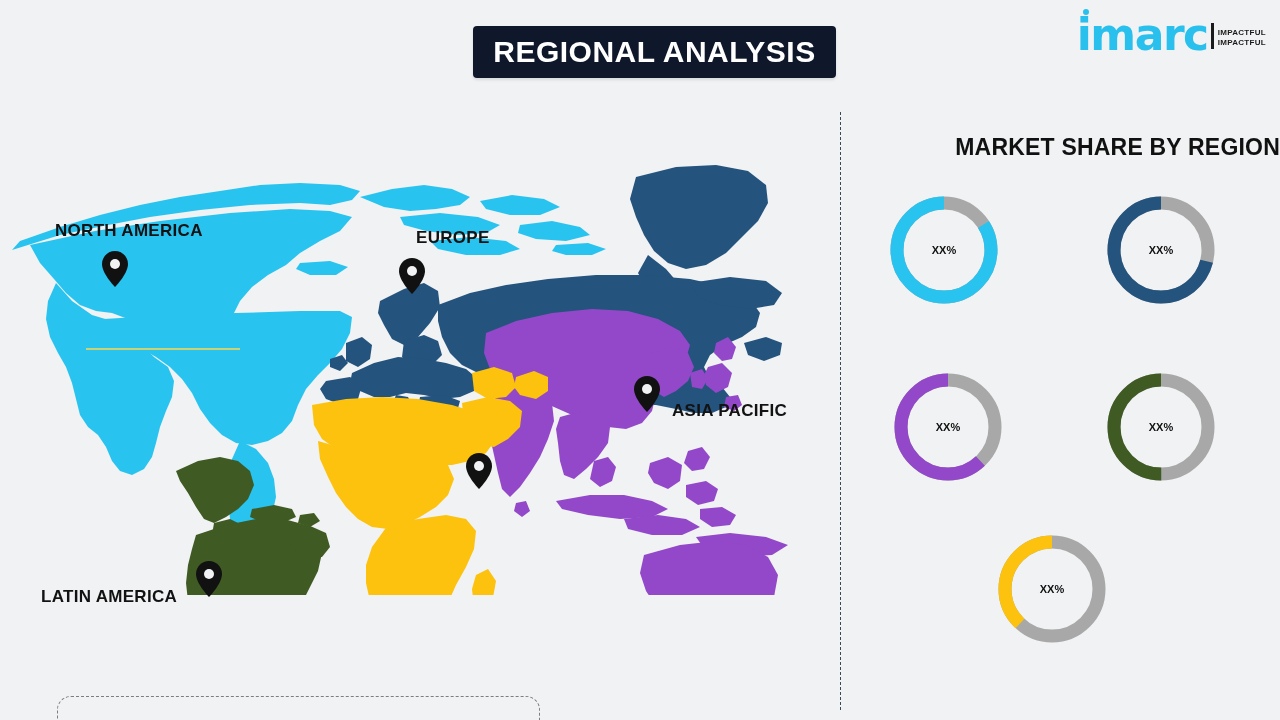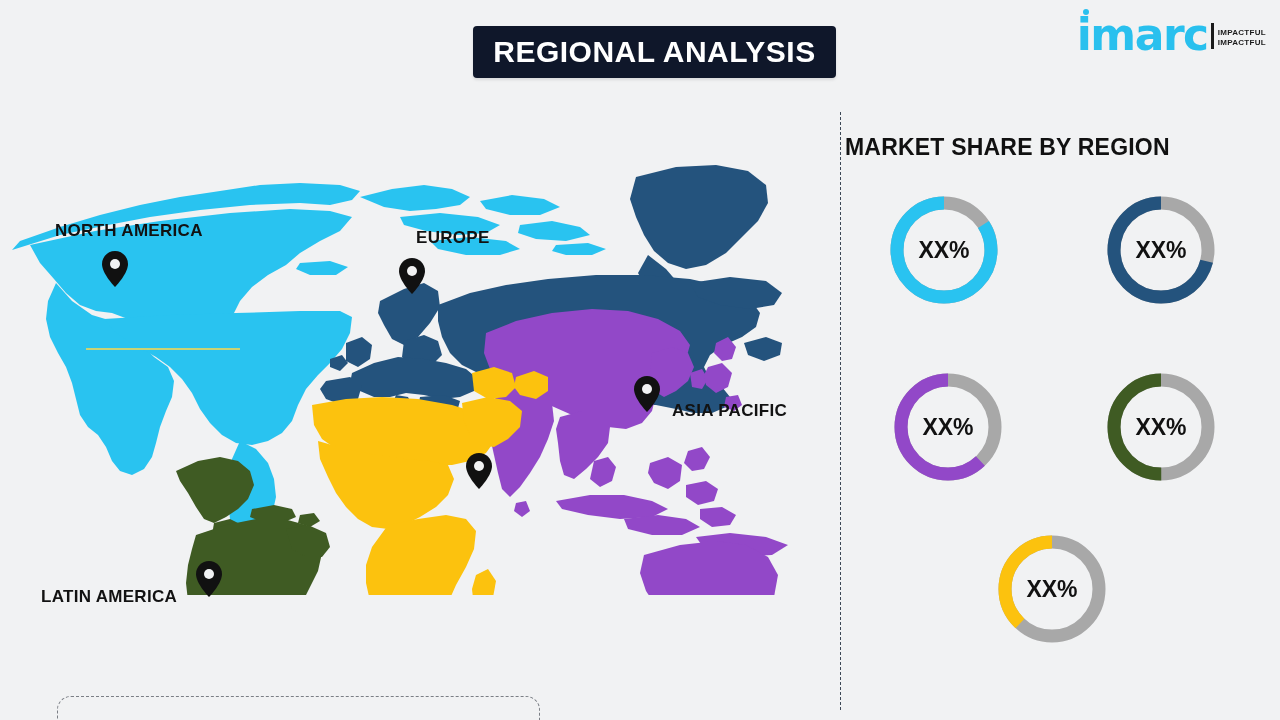--- a/index.html
+++ b/index.html
@@ -188,21 +188,21 @@
     left: 845px;
     top: 118px;
     width: 435px;
     height: 600px;
   }
   #charts-title {
     position: absolute;
     left: 0;
     top: 16px;
     width: 100%;
-    text-align: left;
+    text-align: right;
     color: #111111;
     font-size: 23px;
     font-weight: bold;
     letter-spacing: 0.2px;
     font-family: "Liberation Sans", sans-serif;
   }
   .donut {
     position: absolute;
     width: 118px;
     height: 118px;
@@ -211,21 +211,21 @@
   .donut .center-label {
     position: absolute;
     left: 0;
     top: 0;
     width: 118px;
     height: 118px;
     display: flex;
     align-items: center;
     justify-content: center;
     color: #111111;
-    font-size: 23px;
+    font-size: 11px;
     font-weight: bold;
     font-family: "Liberation Sans", sans-serif;
     text-align: right;
   }
   #donut-0 { left: 40px;  top: 73px;  }
   #donut-1 { left: 257px; top: 73px;  }
   #donut-2 { left: 44px;  top: 250px; }
   #donut-3 { left: 257px; top: 250px; }
   #donut-4 { left: 148px; top: 412px; }
 </style>

